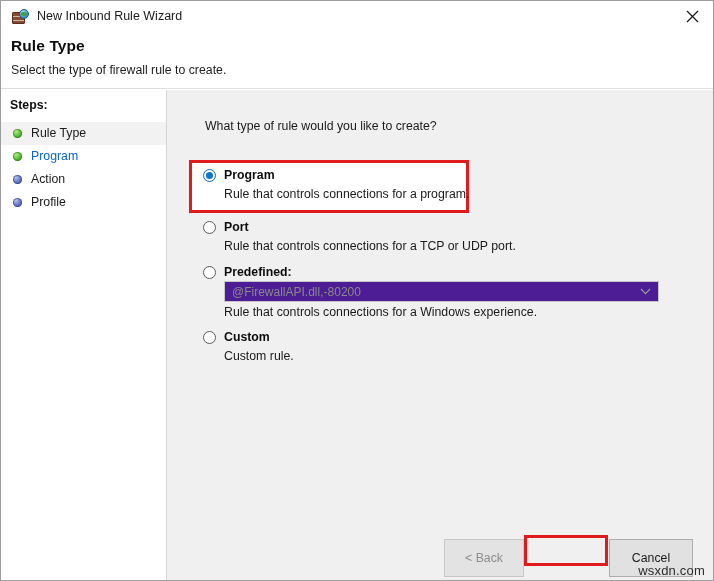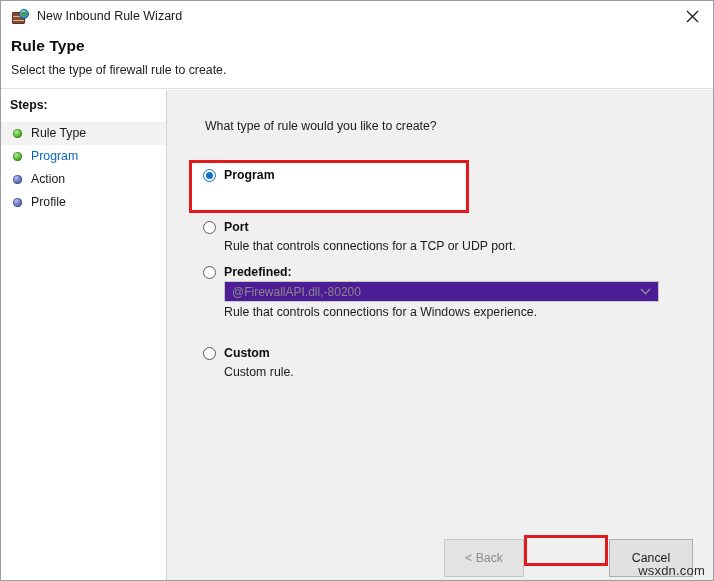--- a/index.html
+++ b/index.html
@@ -413,20 +413,21 @@
 
       <div id="highlight-box"></div>
 
       <div id="options">
 
         <div class="option" style="top:78px;">
           <div class="option-head">
             <span class="radio checked"></span>
             <span class="option-title">Program</span>
           </div>
+          <div class="option-desc">Rule that controls connections for a program.</div>
         </div>
 
         <div class="option" style="top:130px;">
           <div class="option-head">
             <span class="radio"></span>
             <span class="option-title">Port</span>
           </div>
           <div class="option-desc">Rule that controls connections for a TCP or UDP port.</div>
         </div>
 
@@ -443,21 +444,21 @@
             <svg width="11" height="7" viewBox="0 0 11 7" aria-hidden="true">
               <path d="M1 1 L5.5 5.6 L10 1" fill="none" stroke="#9b9b9b" stroke-width="1.2"></path>
             </svg>
           </span>
         </div>
 
         <div class="option" style="top:215px;">
           <div class="option-desc" style="margin-left:21px;margin-top:0;">Rule that controls connections for a Windows experience.</div>
         </div>
 
-        <div class="option" style="top:256px;">
+        <div class="option" style="top:240px;">
           <div class="option-head">
             <span class="radio"></span>
             <span class="option-title">Custom</span>
           </div>
           <div class="option-desc">Custom rule.</div>
         </div>
 
       </div>
 
       <div id="footer">

